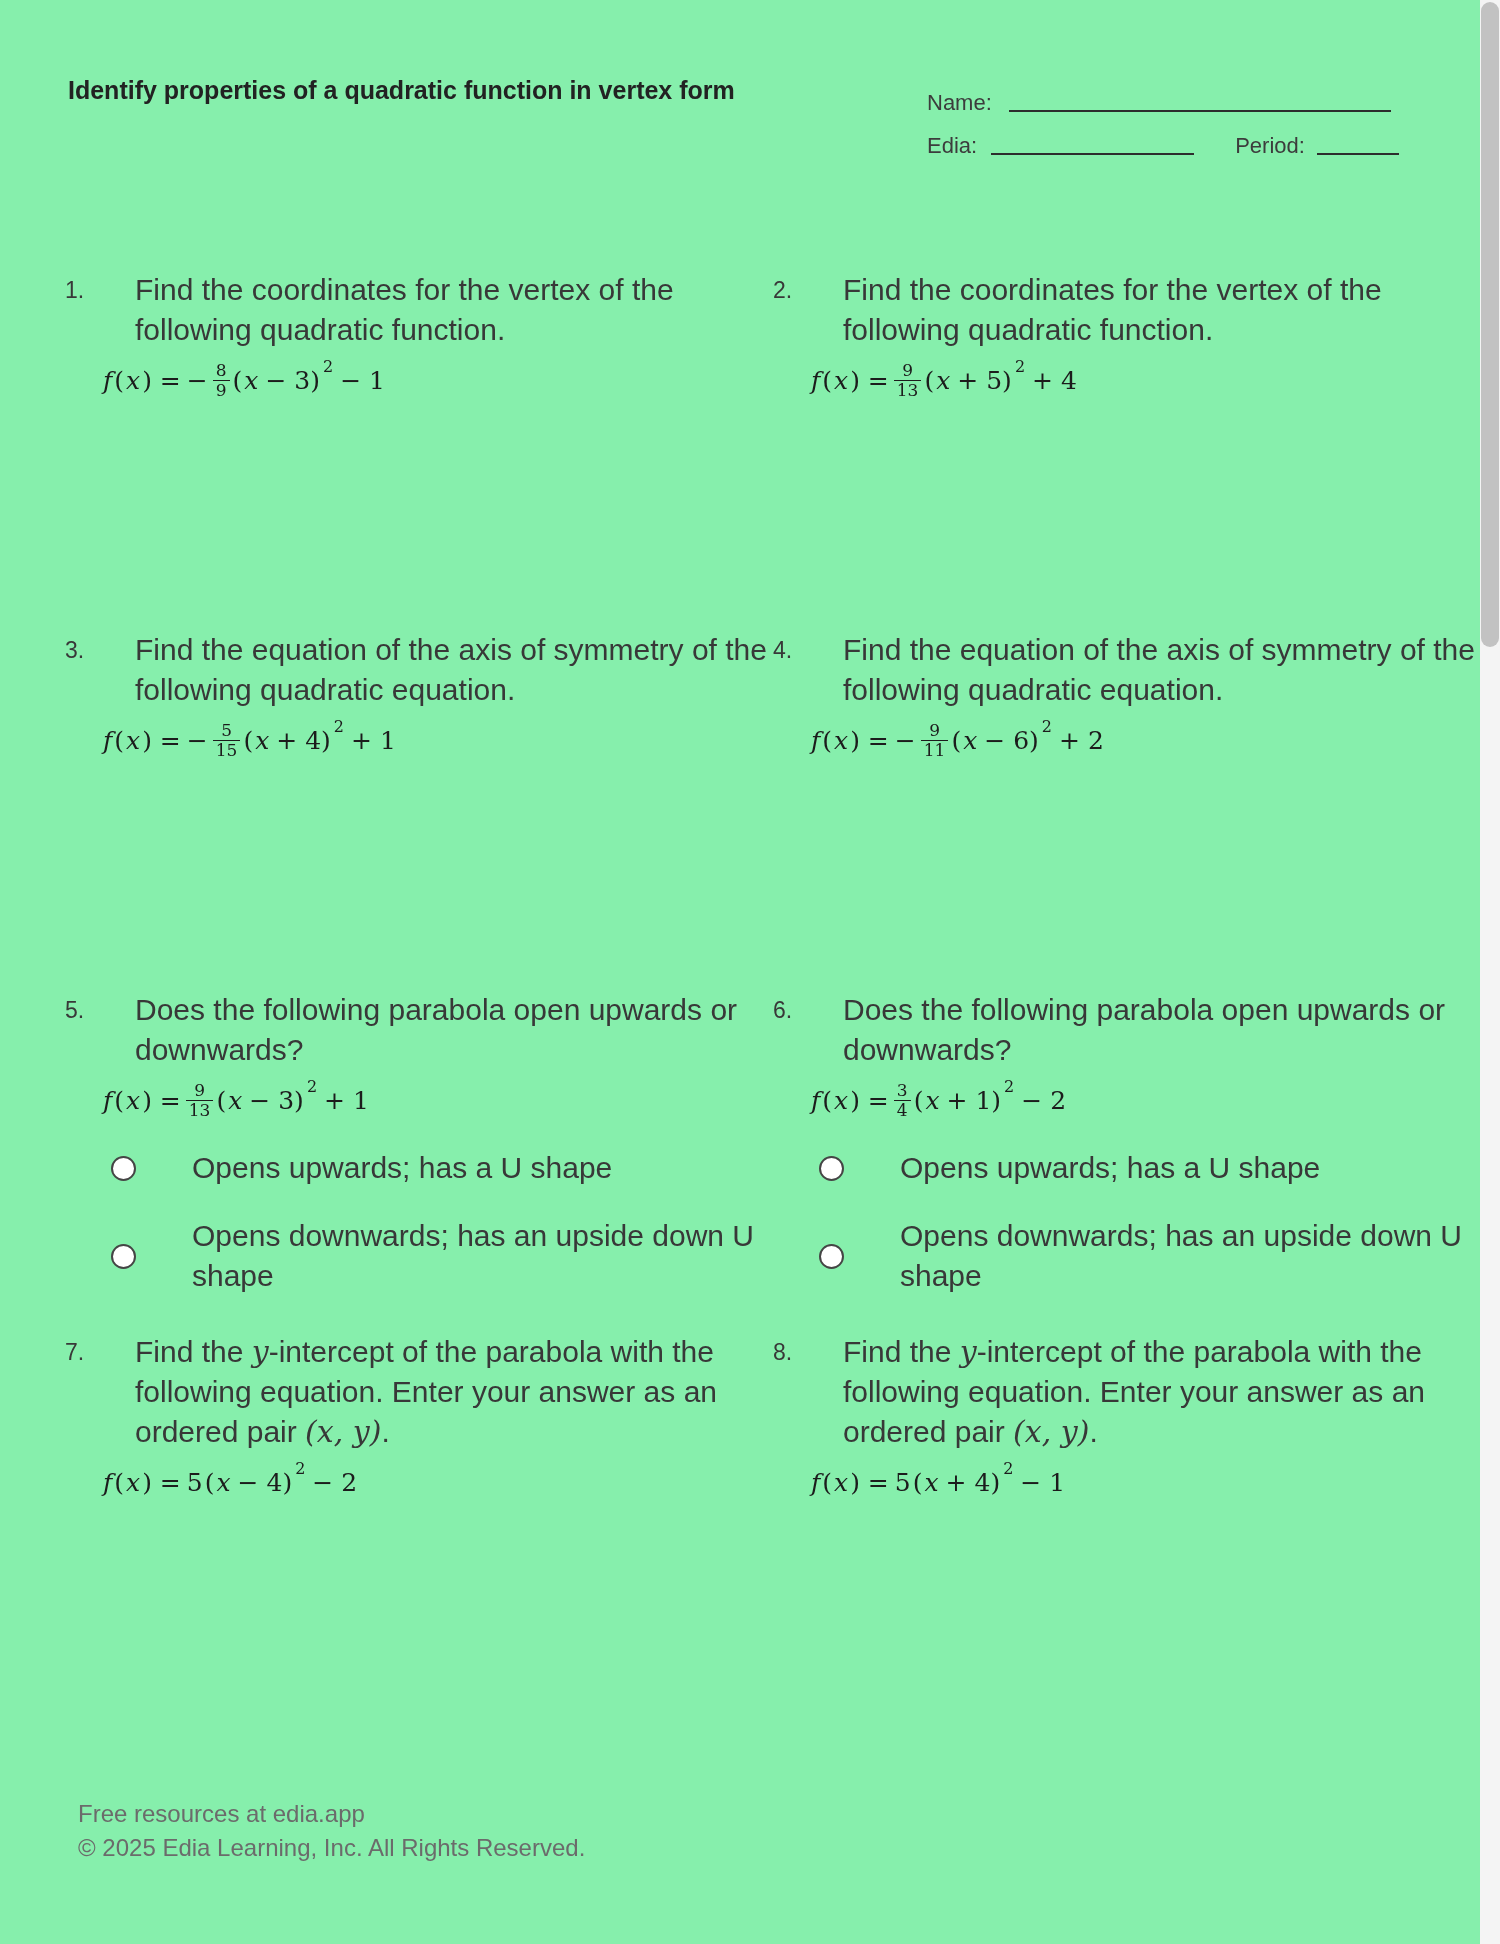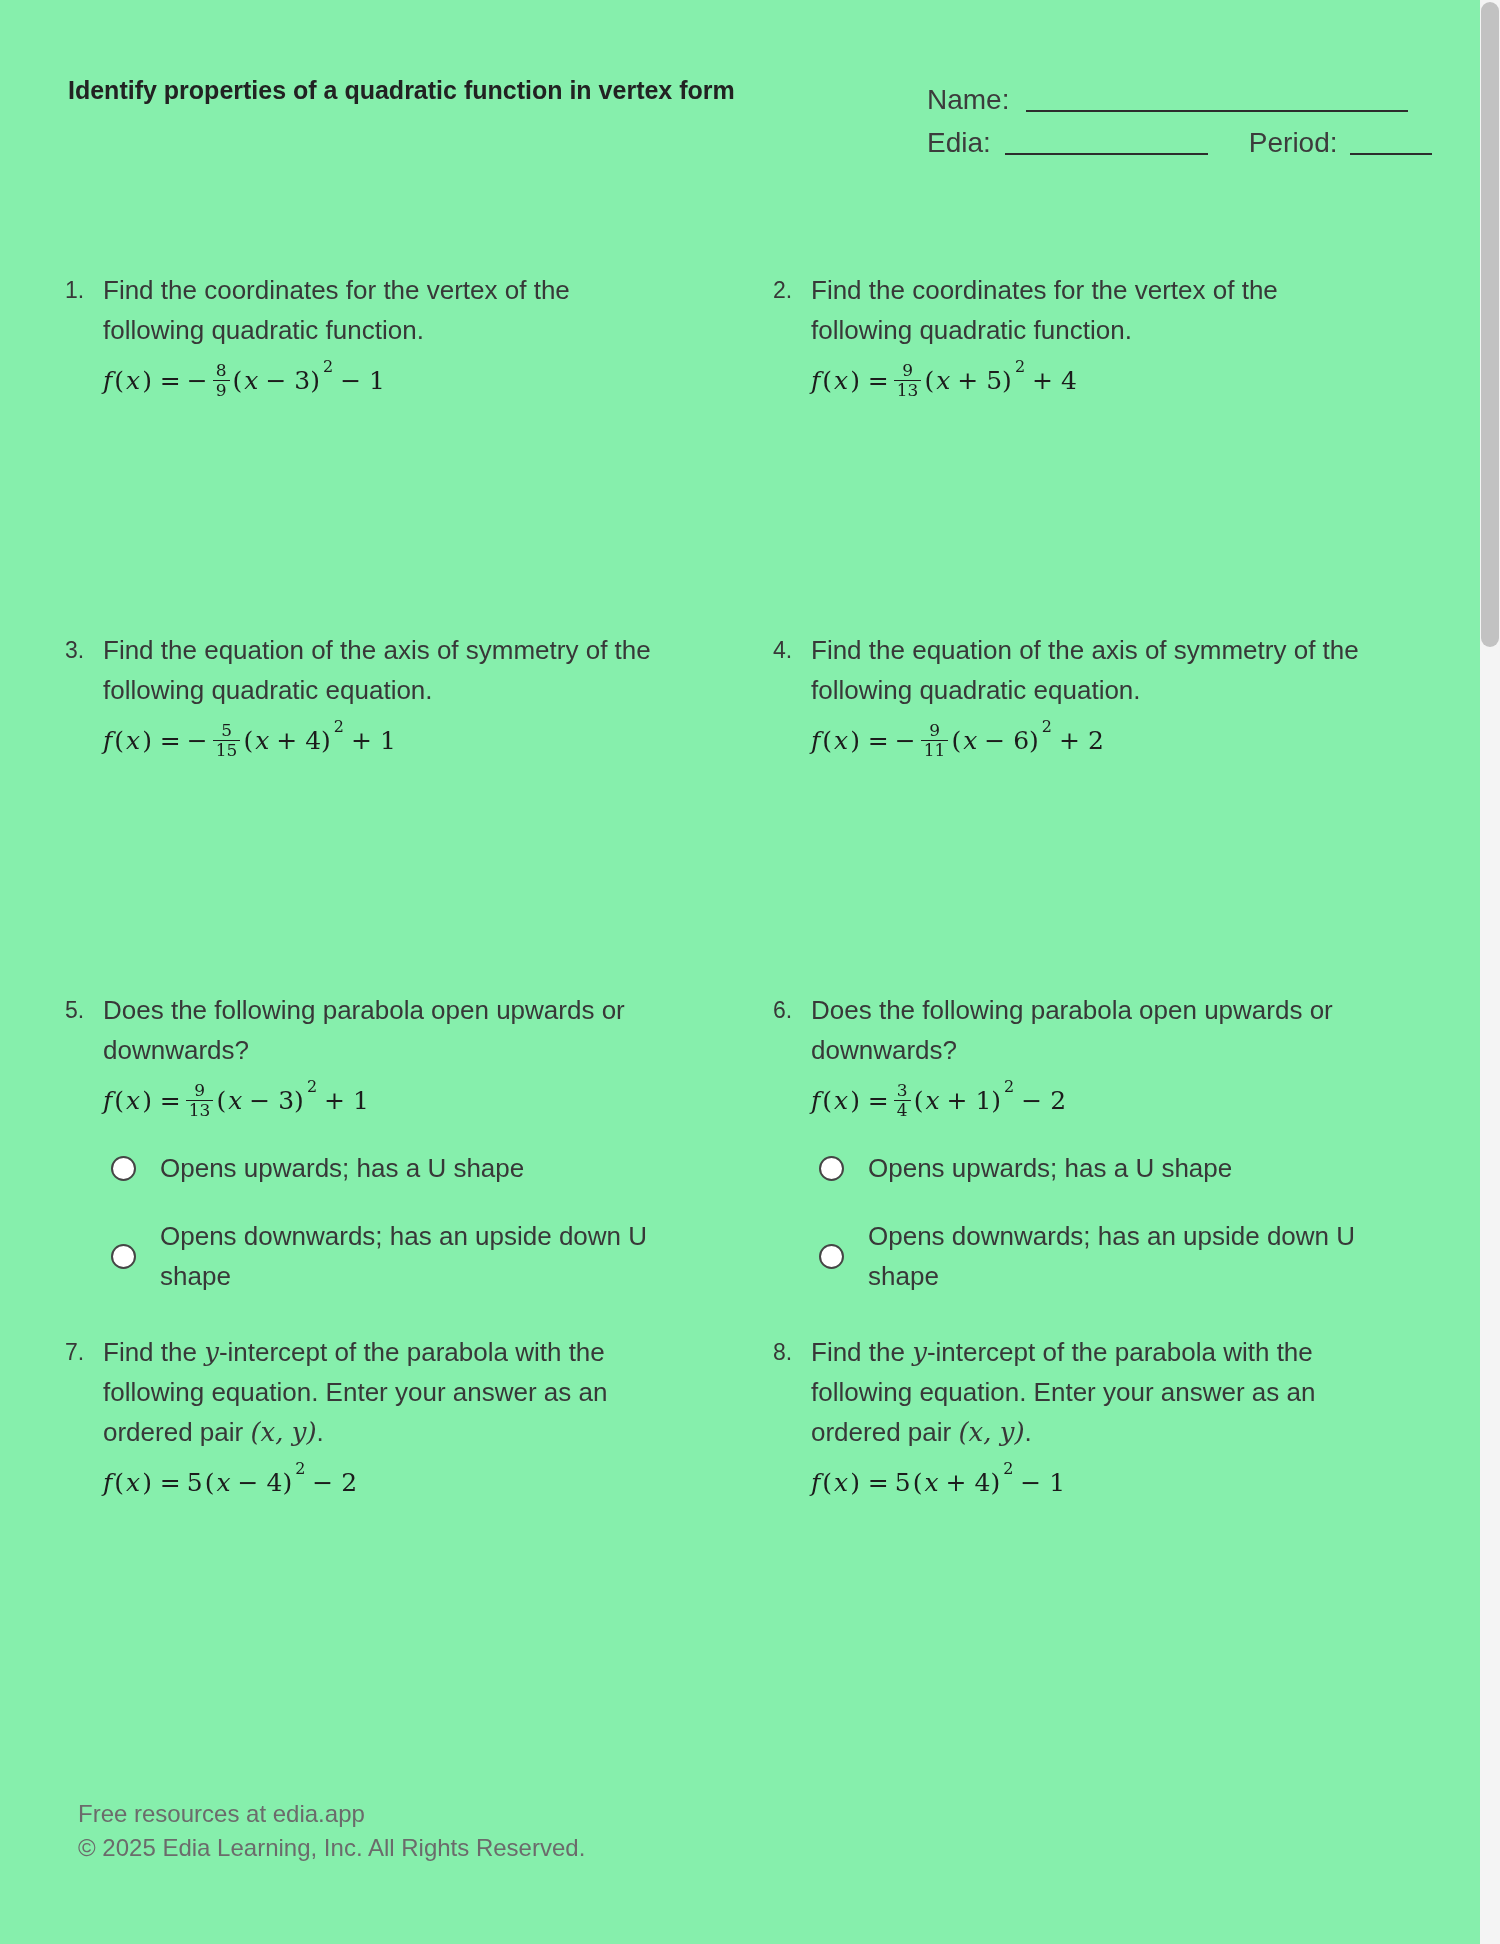--- a/index.html
+++ b/index.html
@@ -7,34 +7,34 @@
     position:relative;
     width:1500px;height:1944px;
     background:#86efac;
     font-family:"Liberation Sans",sans-serif;
     color:#383838;
     overflow:hidden;
   }
   
   .title-block{position:absolute;left:68px;top:70px;width:760px;}
   .title-line{font-size:25px;font-weight:700;line-height:41px;color:#222222;white-space:nowrap;}
-  .fill-row{position:absolute;display:flex;align-items:flex-end;font-size:28px;color:#3c3c3c;height:30px;}
+  .fill-row{position:absolute;display:flex;align-items:flex-end;font-size:22px;color:#3c3c3c;height:30px;}
   .row-name{left:927px;top:86px;}
   .row-date{left:927px;top:129px;}
   .blank{display:inline-block;border-bottom:2px solid #2d2d2d;height:1px;margin-bottom:4px;}
   .blank.name-w{width:382px;margin-left:17px;}
   .blank.date-w{width:203px;margin-left:14px;}
   .blank.period-w{width:82px;margin-left:12px;}
   .lbl-period{margin-left:41px;}
   
   .problem{position:absolute;width:620px;}
   .prow{display:flex;}
   .pnum{width:38px;flex:none;font-size:23px;line-height:40px;}
   .pbody{flex:1;}
-  .pline{font-size:26px;line-height:40px;white-space:nowrap;}
+  .pline{font-size:30px;line-height:40px;white-space:nowrap;margin-left:32px;}
   .mi{font-family:"DejaVu Serif",serif;font-style:italic;}
   
   .eq{
     margin-top:6px;height:48px;
     display:flex;align-items:center;gap:2px;
     font-family:"DejaVu Serif",serif;
     font-size:25px;color:#1c1c1c;white-space:pre;
   }
   .eq .sign{margin-left:4px;}
   .eq .sign:empty{display:none;}

